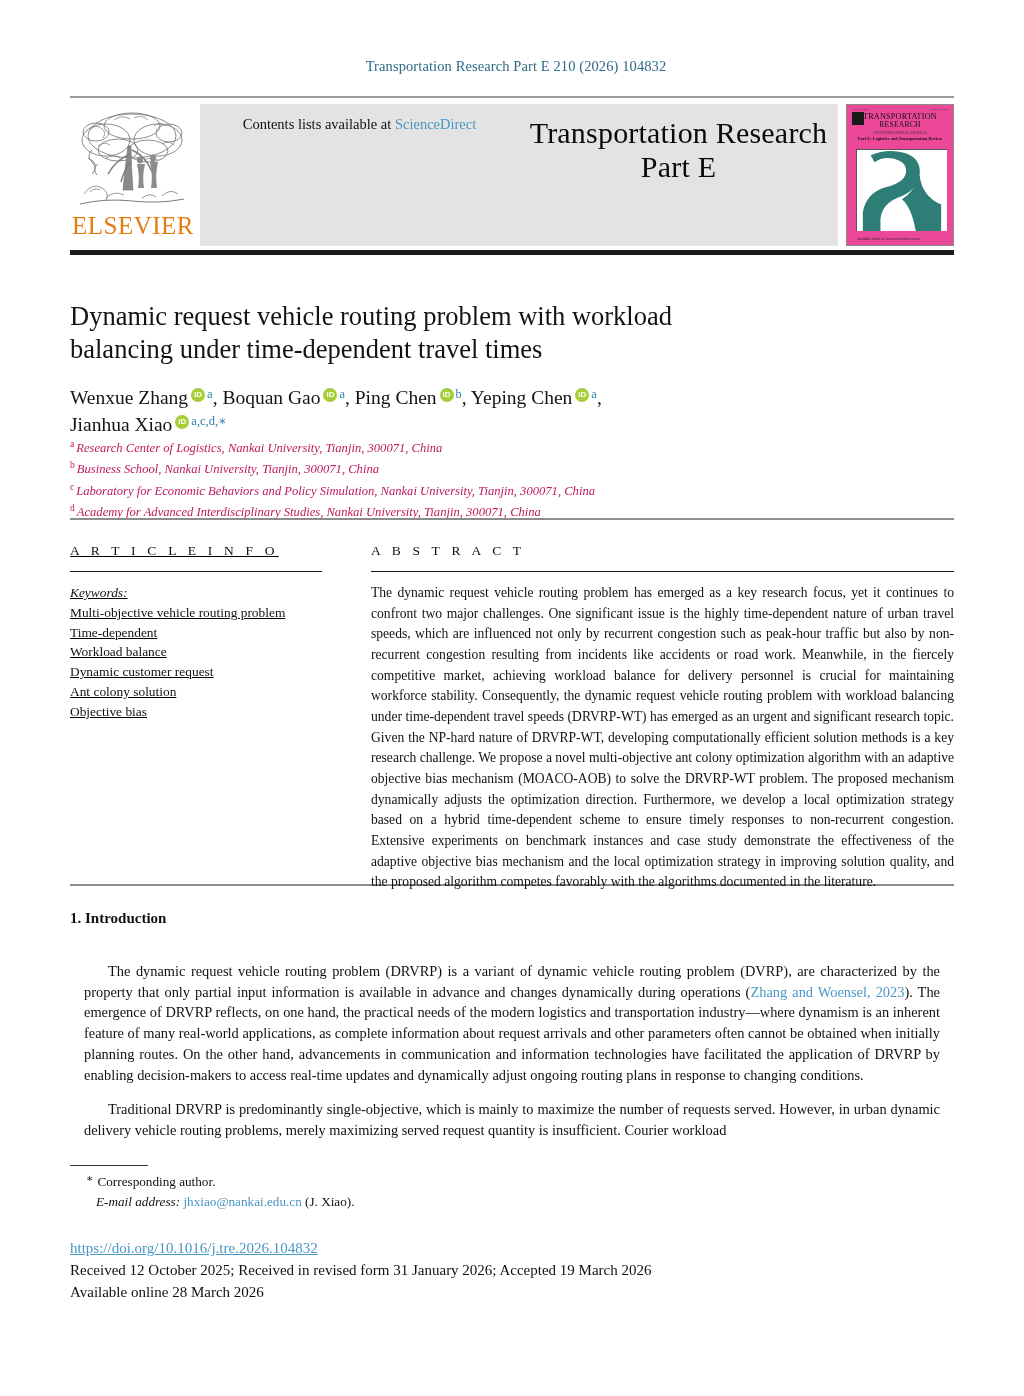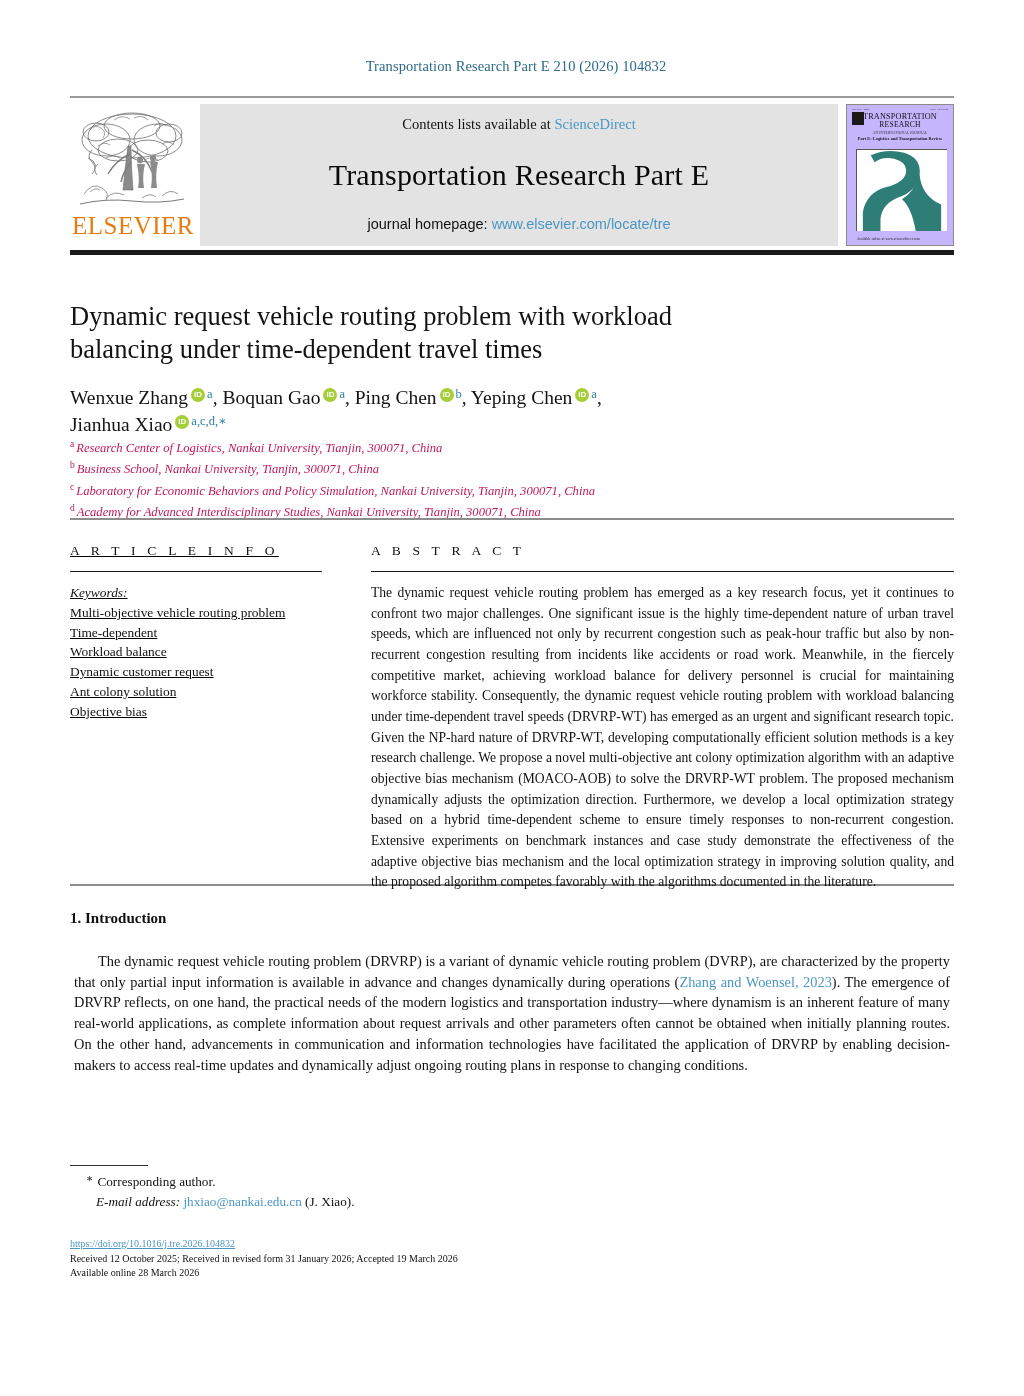--- a/index.html
+++ b/index.html
@@ -82,21 +82,20 @@
     line-height: 1;
   }
 
   .journal-band {
     flex: 1 1 auto;
     background: #e3e3e3;
     margin-left: 4px;
     margin-right: 8px;
     position: relative;
     display: flex;
-    flex-direction: column;
     justify-content: space-between;
     padding: 12px 0 14px 0;
   }
   .band-line {
     text-align: center;
     width: 100%;
   }
   .contents-line {
     font-size: 14.5px;
     color: #111;
@@ -112,21 +111,21 @@
     font-family: "Liberation Sans", sans-serif;
     color: #111;
   }
   .link { color: #4a96c4; text-decoration: none; }
 
   
   .cover-thumb {
     flex: 0 0 108px;
     width: 108px;
     border: 1px solid #8a8a8a;
-    background: #c4b5fd;
+    background: #ec4899;
     position: relative;
     overflow: hidden;
   }
   .cover-head {
     padding: 4px 3px 2px 3px;
     text-align: center;
   }
   .cover-top-row {
     display: flex;
     justify-content: space-between;
@@ -322,21 +321,21 @@
   .body-text {
     position: absolute;
     top: 947px;
     left: 70px;
     width: 884px;
     font-size: 14.4px;
     line-height: 1.44;
     text-align: justify;
     color: #111;
   }
-  .body-text p { margin: 4px; text-indent: 24px; }
+  .body-text p { margin: 14px; text-indent: 24px; }
 
   
   .foot-rule {
     position: absolute;
     top: 1165px;
     left: 70px;
     width: 78px;
     border-top: 1.3px solid #333;
   }
   .footnote {
@@ -351,21 +350,21 @@
   .footnote .star { font-size: 11px; vertical-align: 4px; margin-right: 4px; }
   .footnote .ital { font-style: italic; }
   .fn-indent { padding-left: 16px; }
   .fn-indent2 { padding-left: 26px; }
 
   .pubinfo {
     position: absolute;
     top: 1237px;
     left: 70px;
     width: 884px;
-    font-size: 10px;
+    font-size: 15px;
     line-height: 1.47;
     color: #111;
   }
   .doi { color: #4a96c4; }
 </style>
 </head>
 <body>
 
 <div class="page">
 
@@ -435,23 +434,20 @@
           <path d="M4 98 q26 -6 52 -3 q28 3 52 -2" stroke="#7a7a7a" stroke-width="1" fill="none"></path>
         </svg>
         <div class="elsevier-word">ELSEVIER</div>
       </div>
 
       <div class="journal-band">
         <div class="band-line contents-line">
           <span>Contents lists available at </span><a class="link" href="#">ScienceDirect</a>
         </div>
         <div class="band-line journal-name">Transportation Research Part E</div>
-        <div class="band-line homepage-line">
-          <span>journal homepage: </span><a class="link" href="#">www.elsevier.com/locate/tre</a>
-        </div>
       </div>
 
       <div class="cover-thumb">
         <div class="cover-elsev-mark"></div>
         <div class="cover-head">
           <div class="cover-top-row">
             <span>Vol. 210 ... 2026</span>
             <span>ISSN 1366-5545</span>
           </div>
           <div class="cover-title1">TRANSPORTATION</div>
@@ -505,20 +501,21 @@
 
   <div class="abs-col">
     <div class="sec-label">A B S T R A C T</div>
     <div class="thin-rule"></div>
     <div class="abstract-text">The dynamic request vehicle routing problem has emerged as a key research focus, yet it continues to confront two major challenges. One significant issue is the highly time-dependent nature of urban travel speeds, which are influenced not only by recurrent congestion such as peak-hour traffic but also by non-recurrent congestion resulting from incidents like accidents or road work. Meanwhile, in the fiercely competitive market, achieving workload balance for delivery personnel is crucial for maintaining workforce stability. Consequently, the dynamic request vehicle routing problem with workload balancing under time-dependent travel speeds (DRVRP-WT) has emerged as an urgent and significant research topic. Given the NP-hard nature of DRVRP-WT, developing computationally efficient solution methods is a key research challenge. We propose a novel multi-objective ant colony optimization algorithm with an adaptive objective bias mechanism (MOACO-AOB) to solve the DRVRP-WT problem. The proposed mechanism dynamically adjusts the optimization direction. Furthermore, we develop a local optimization strategy based on a hybrid time-dependent scheme to ensure timely responses to non-recurrent congestion. Extensive experiments on benchmark instances and case study demonstrate the effectiveness of the adaptive objective bias mechanism and the local optimization strategy in improving solution quality, and the proposed algorithm competes favorably with the algorithms documented in the literature.</div>
   </div>
 
   <div class="sec-heading">1. Introduction</div>
   <div class="body-text">
     <p><span>The dynamic request vehicle routing problem (DRVRP) is a variant of dynamic vehicle routing problem (DVRP), are characterized by the property that only partial input information is available in advance and changes dynamically during operations (</span><a class="link" href="#">Zhang and Woensel, 2023</a><span>). The emergence of DRVRP reflects, on one hand, the practical needs of the modern logistics and transportation industry—where dynamism is an inherent feature of many real-world applications, as complete information about request arrivals and other parameters often cannot be obtained when initially planning routes. On the other hand, advancements in communication and information technologies have facilitated the application of DRVRP by enabling decision-makers to access real-time updates and dynamically adjust ongoing routing plans in response to changing conditions.</span></p>
+    <p>Traditional DRVRP is predominantly single-objective, which is mainly to maximize the number of requests served. However, in urban dynamic delivery vehicle routing problems, merely maximizing served request quantity is insufficient. Courier workload</p>
   </div>
 
   <div class="foot-rule"></div>
   <div class="footnote">
     <div class="fn-indent"><span class="star">∗</span><span>Corresponding author.</span></div>
     <div class="fn-indent2"><span class="ital">E-mail address:</span> <a class="link" href="#">jhxiao@nankai.edu.cn</a> <span>(J. Xiao).</span></div>
   </div>
 
   <div class="pubinfo">
     <div><a class="doi" href="#">https://doi.org/10.1016/j.tre.2026.104832</a></div>

